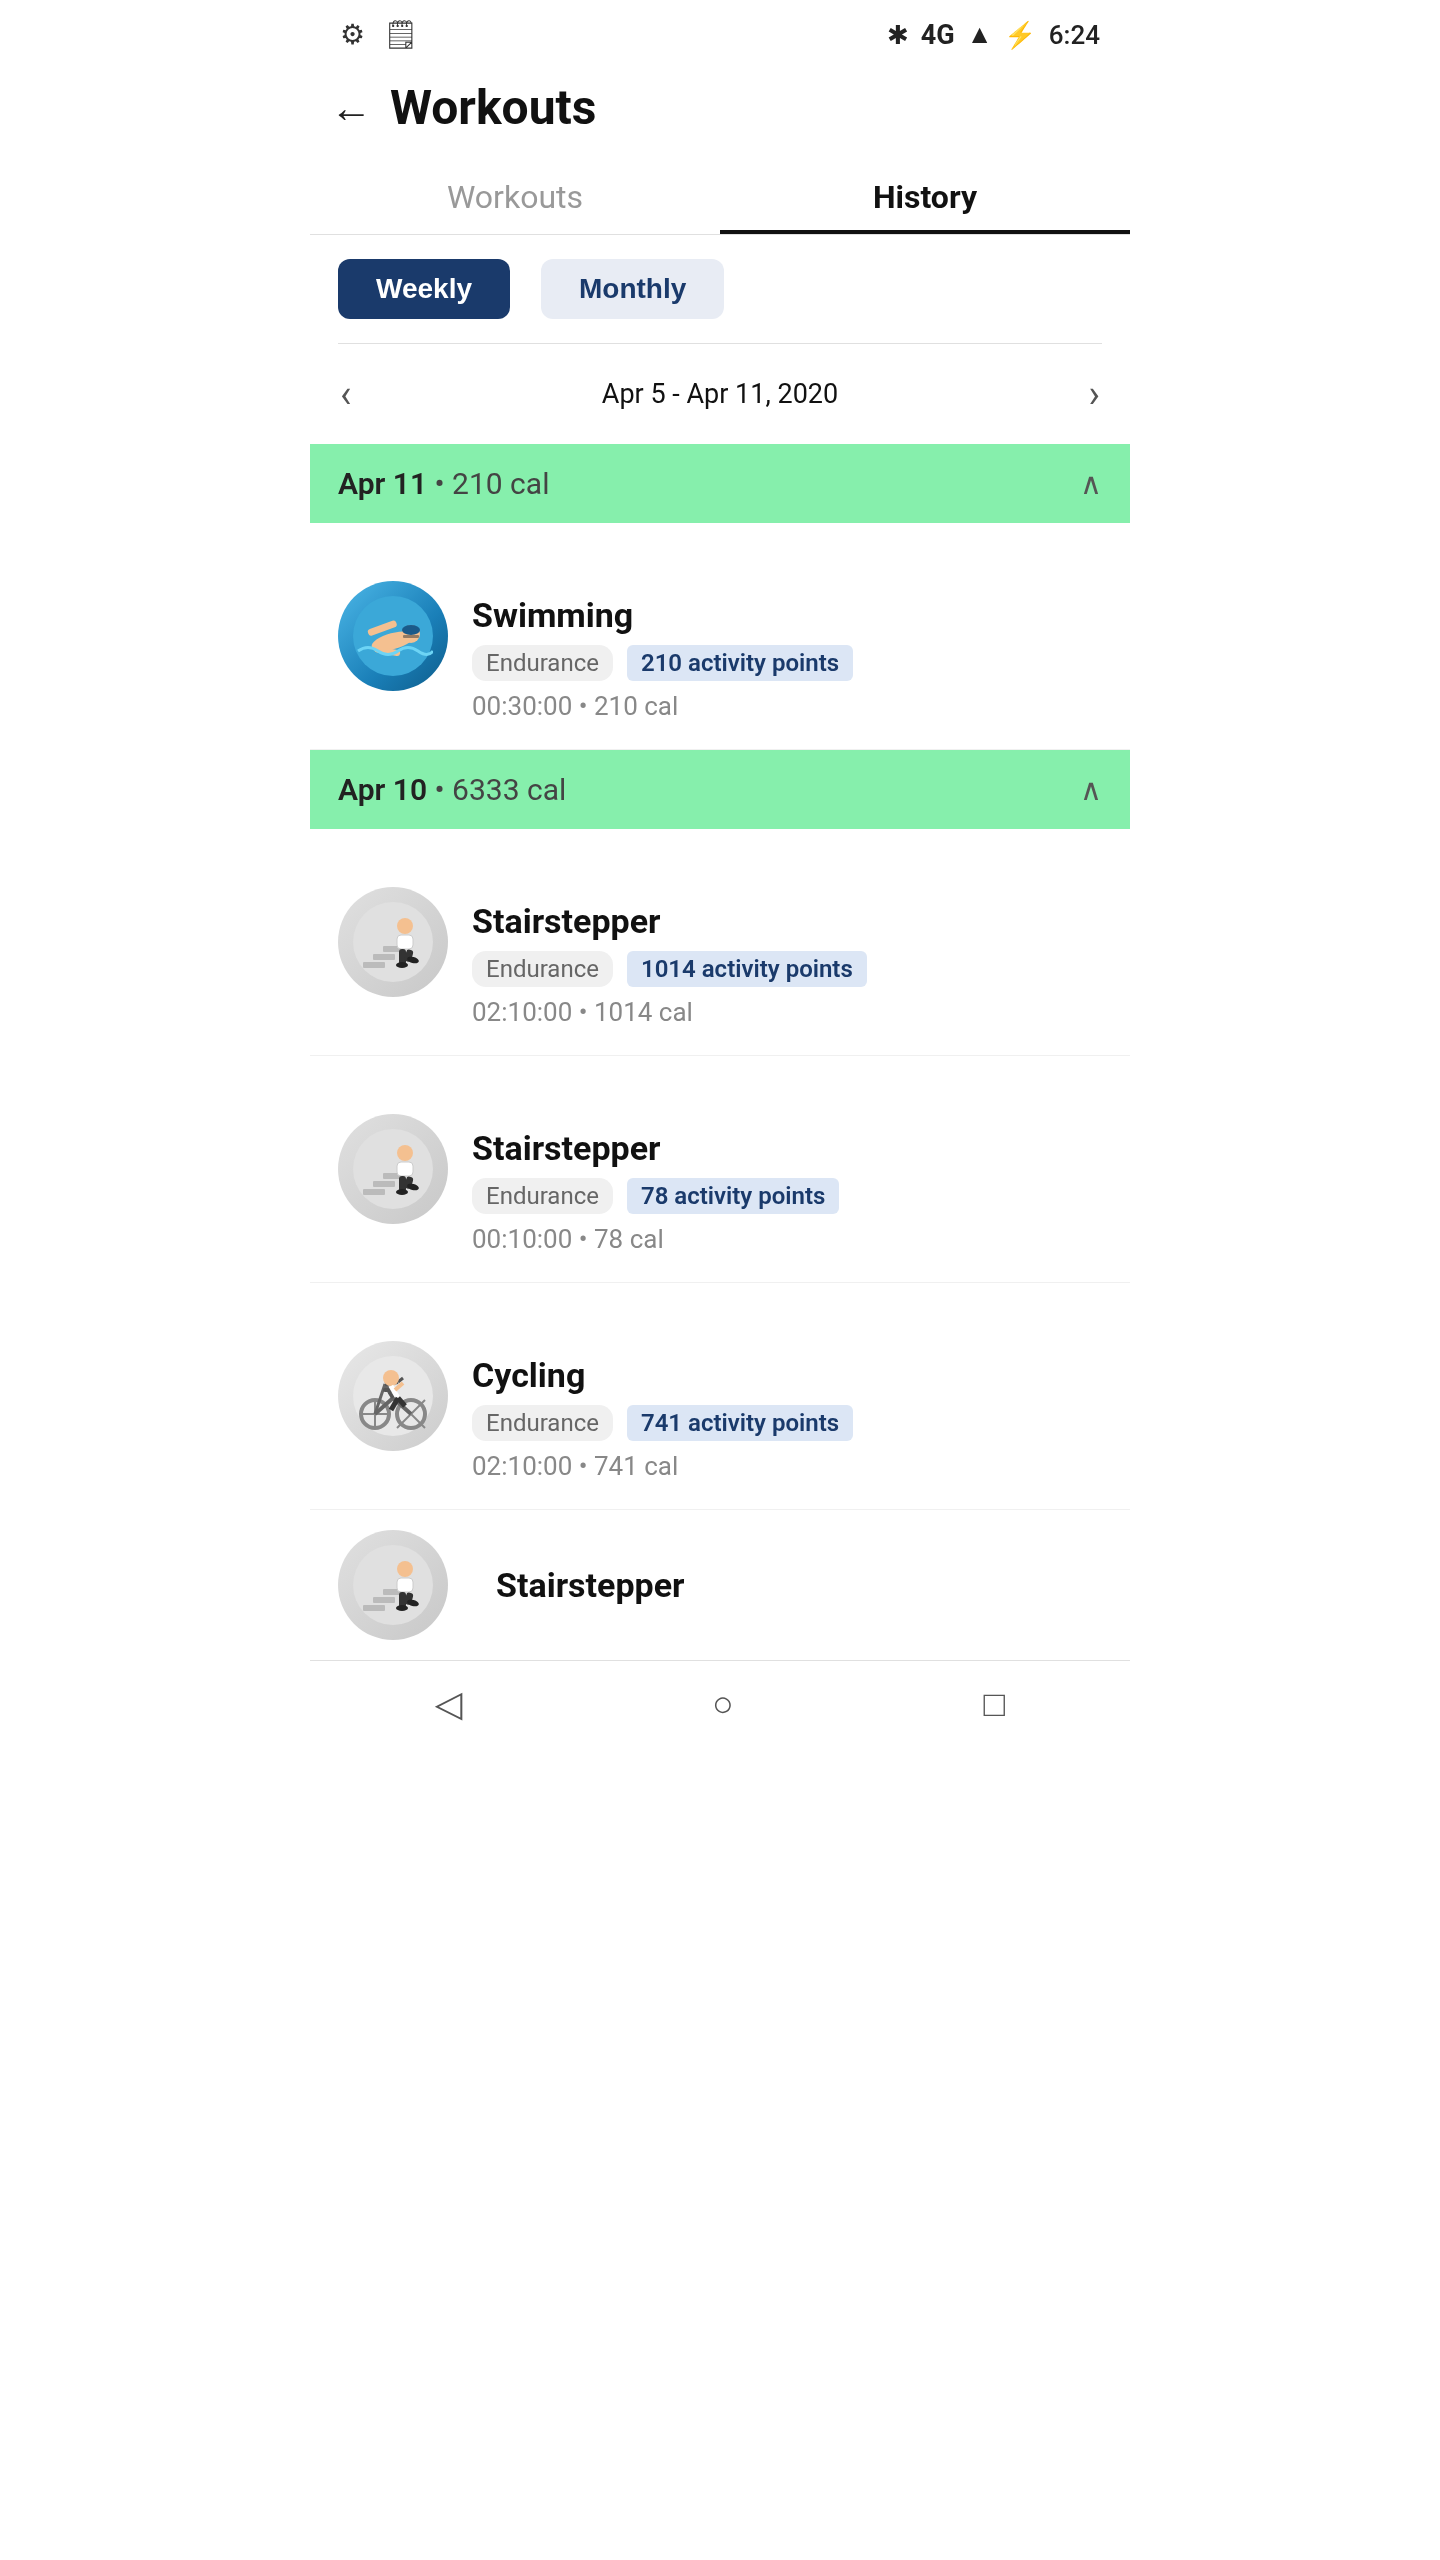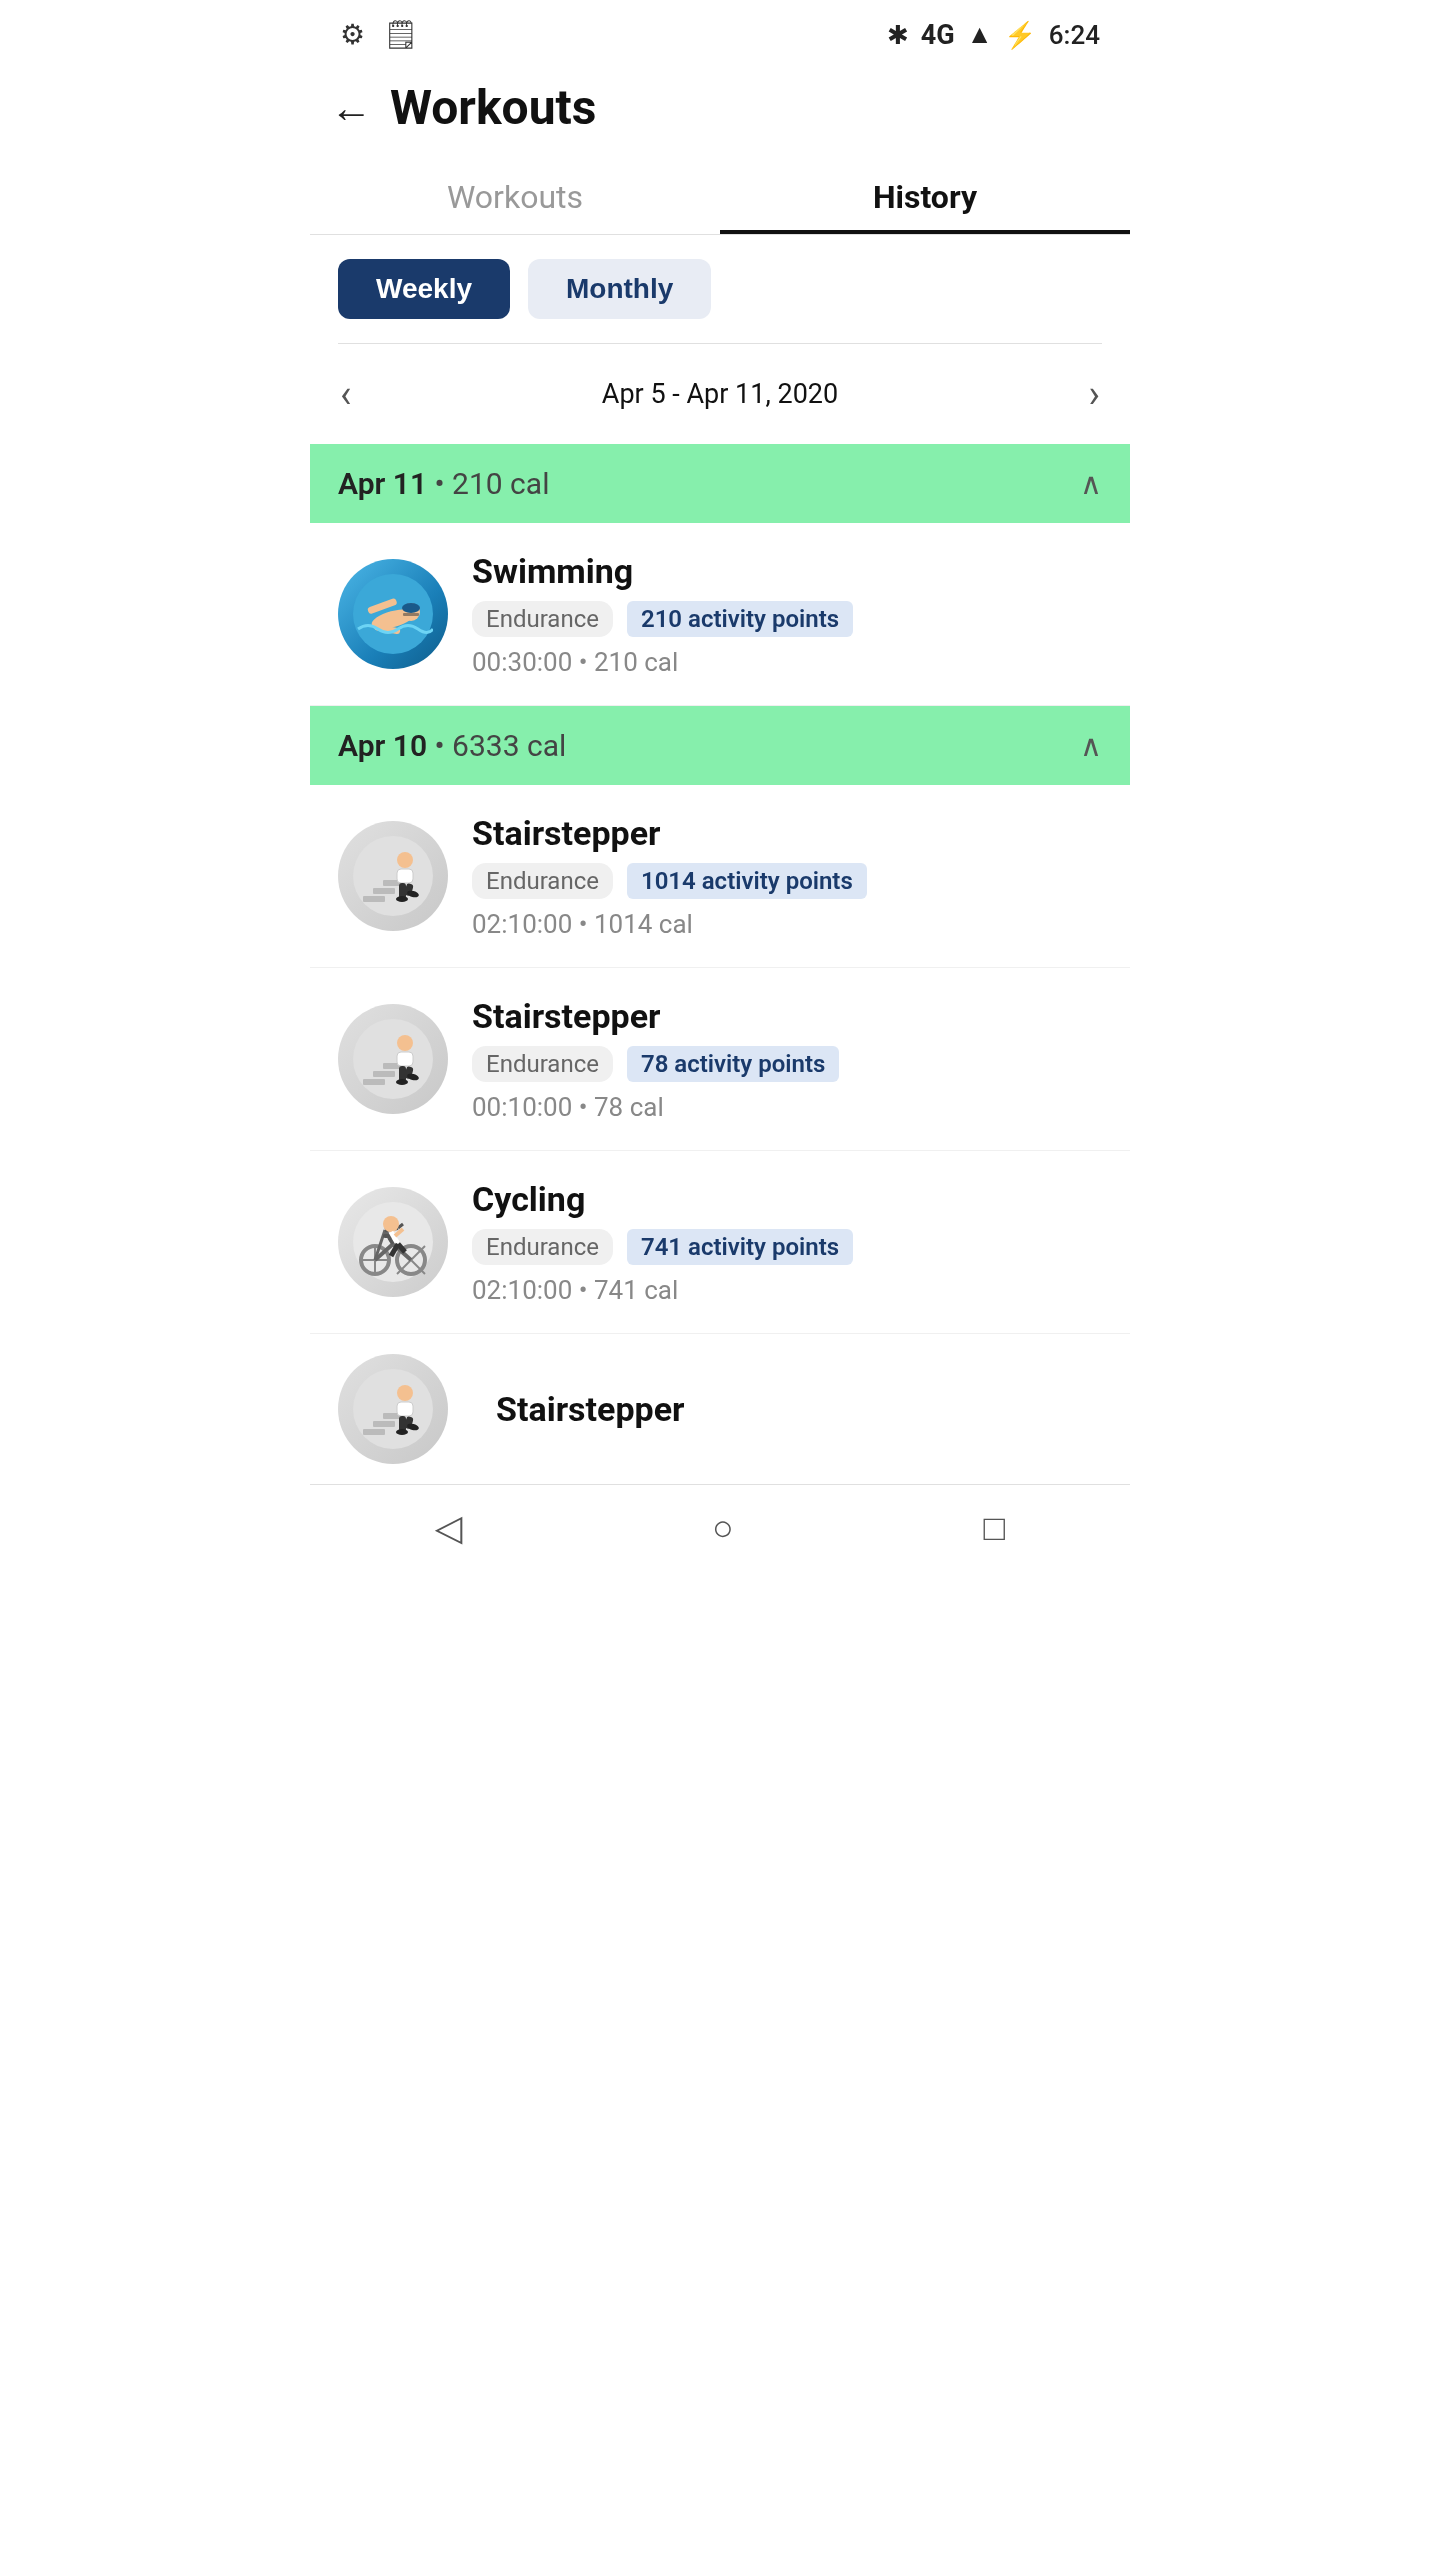--- a/index.html
+++ b/index.html
@@ -69,21 +69,21 @@
       bottom: 0;
       left: 0;
       right: 0;
       height: 4px;
       background: #111;
     }
 
     
     .filter-row {
       display: flex;
-      gap: 18px;
+      gap: 31px;
       padding: 24px 28px;
     }
     .filter-btn {
       padding: 14px 38px;
       border-radius: 12px;
       border: none;
       font-size: 28px;
       font-weight: 600;
       cursor: pointer;
     }
@@ -164,21 +164,21 @@
     }
     .workout-avatar.swimming {
       background: linear-gradient(135deg, #4db8e8 0%, #1a7fb8 60%, #0e5c8a 100%);
     }
     .workout-avatar.stairstepper {
       background: linear-gradient(135deg, #e0e0e0 0%, #c8c8c8 100%);
     }
     .workout-avatar.cycling {
       background: linear-gradient(135deg, #e8e8e8 0%, #cccccc 100%);
     }
-    .workout-info { flex: 1; }
+    .workout-info { flex: 1; margin-top: 44px; }
     .workout-name {
       font-size: 34px;
       font-weight: 700;
       color: #111;
       margin-bottom: 10px;
     }
     .workout-tags {
       display: flex;
       align-items: center;
       gap: 14px;

